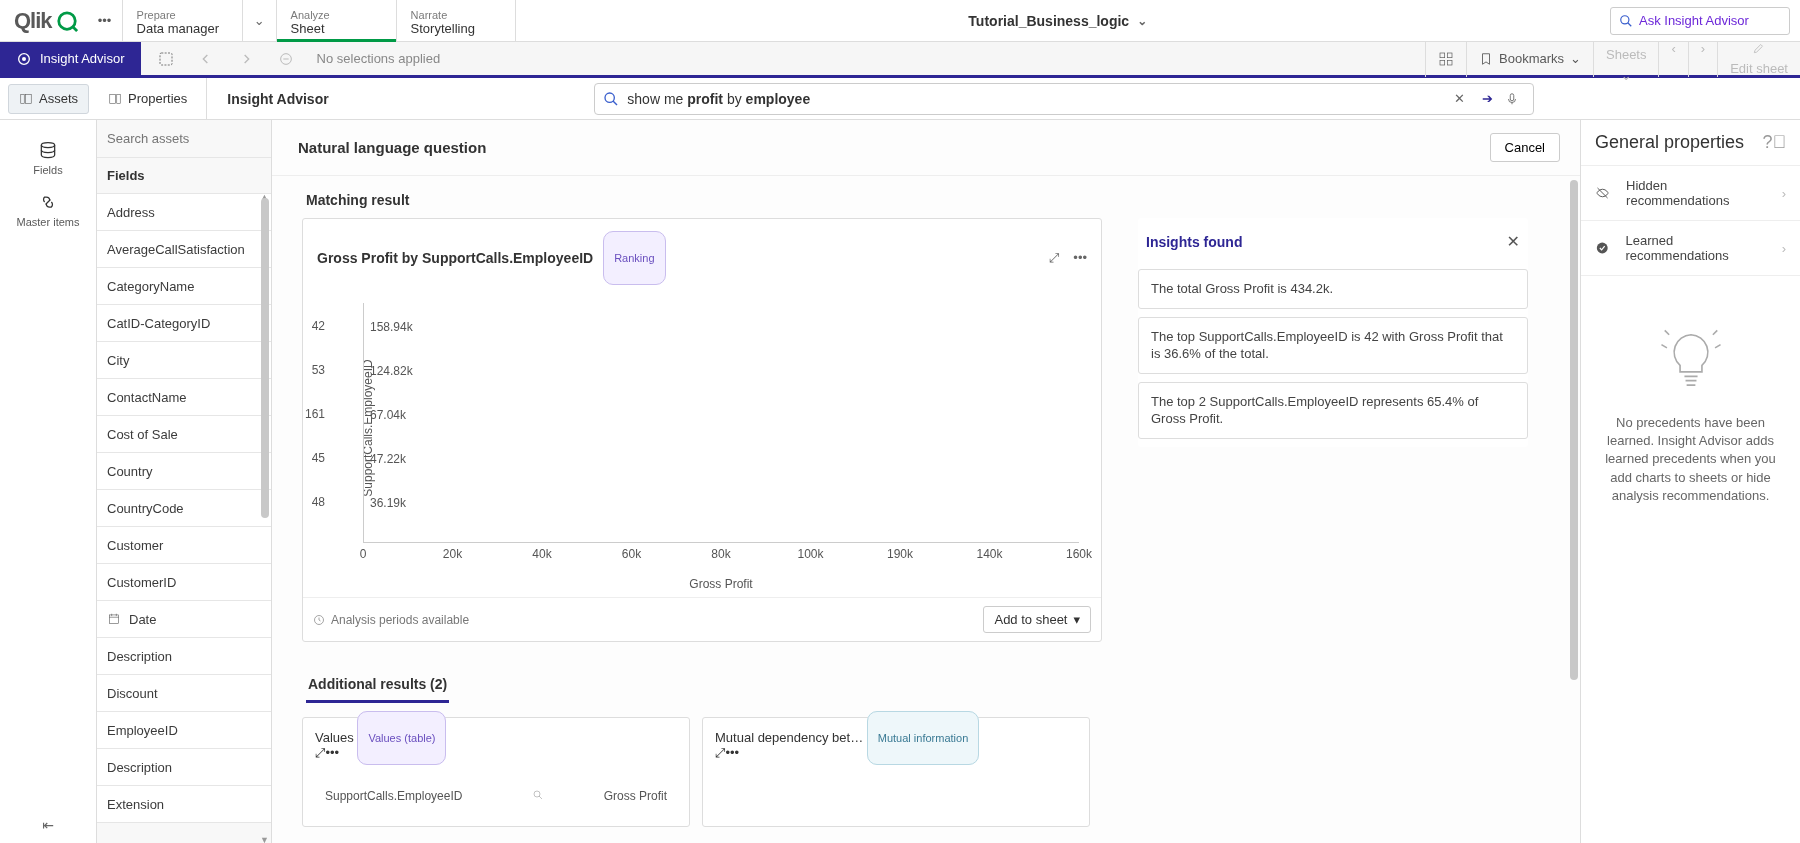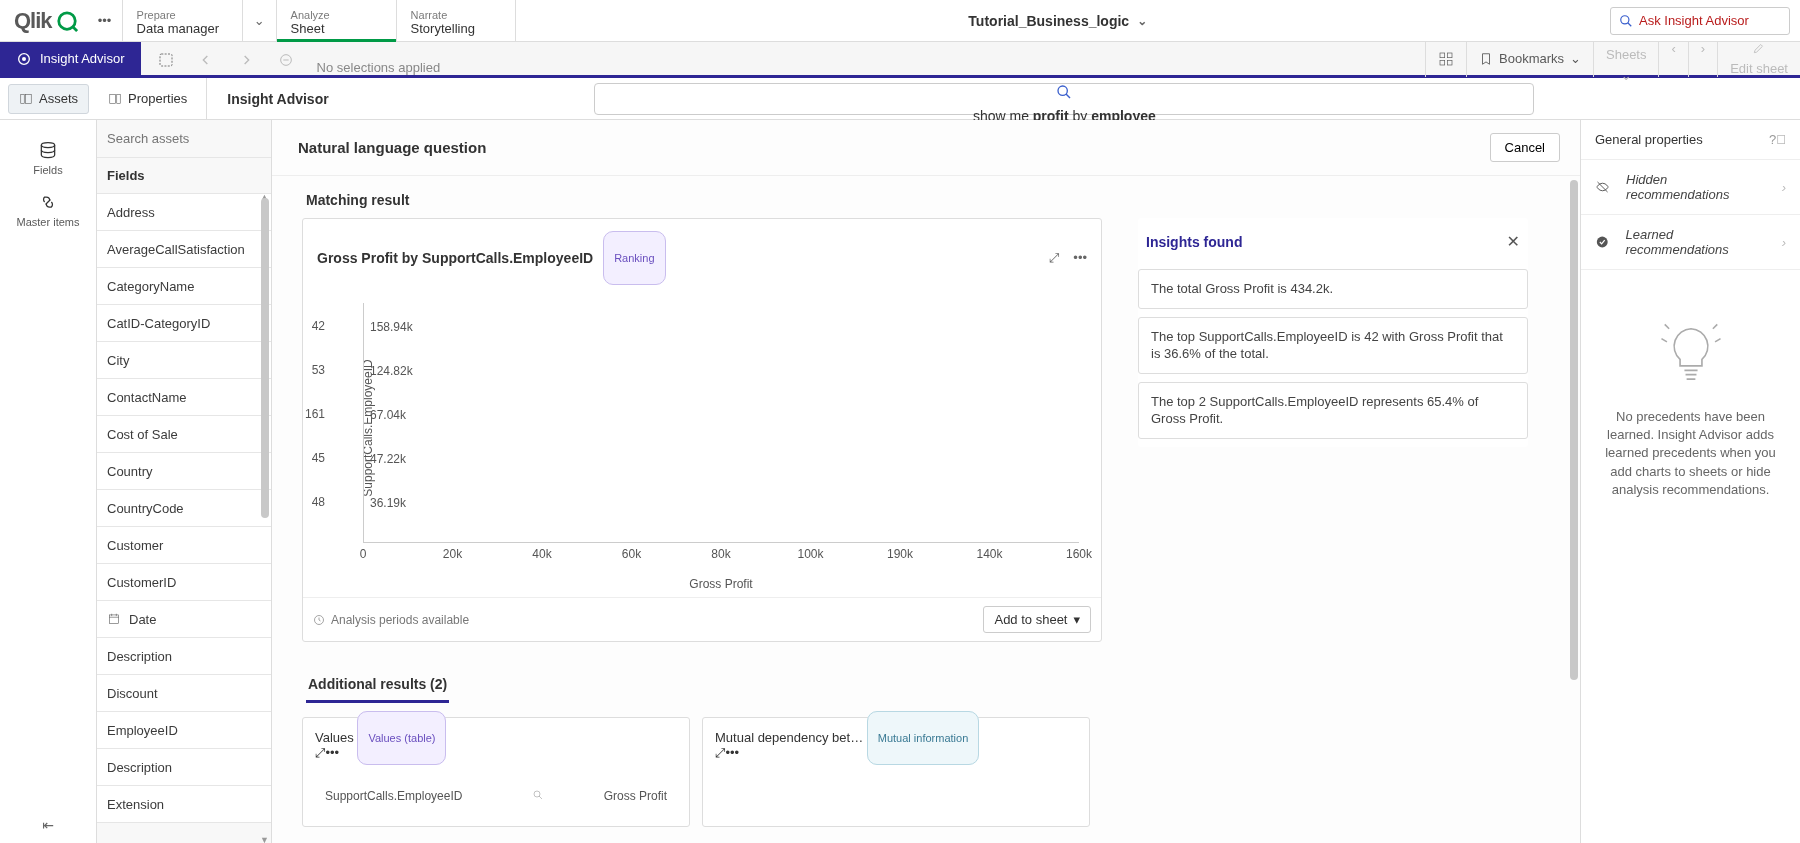--- a/index.html
+++ b/index.html
@@ -17,34 +17,34 @@
   .tabsec .caret { width:34px; border-left:1px solid #ddd; display:flex; align-items:center; justify-content:center; color:#666;}
   .tabsec .last { border-right:1px solid #ddd;}
   .appname { flex:1; display:flex; align-items:center; justify-content:center; gap:8px; font-size:14px; color:#333; font-weight:600;}
   .appname .caret-down { color:#666; font-size:12px;}
   .search-top { display:flex; align-items:center; padding:0 10px;}
   .search-top .box { display:flex; align-items:center; border:1px solid #ccc; border-radius:3px; height:28px; width:180px; padding:0 8px; gap:6px; color:#888;}
   .search-top .mag { color:#3a5fcd;}
   
   .insightbar { height:36px; background:#f6f6f6; border-bottom:3px solid #2e2694; display:flex; align-items:stretch;}
   .insightbtn { background:#2e2694; color:#fff; display:flex; align-items:center; padding:0 16px; gap:8px; font-size:13px; }
-  .selrow { display:flex; align-items:flex-end; gap:10px; padding-left:10px; flex:1;}
+  .selrow { display:flex; align-items:center; gap:10px; padding-left:10px; flex:1;}
   .selbtn { width:30px; height:30px; display:flex; align-items:center; justify-content:center; color:#777; border-radius:3px;}
   .selbtn.disabled { color:#bbb;}
   .selnote { color:#888; margin-left:6px;}
   .rightctrl { display:flex; align-items:center;}
   .rightctrl .ctrl { height:36px; display:flex; align-items:center; padding:0 12px; border-left:1px solid #ddd; color:#595959; gap:6px; font-size:13px;}
   .rightctrl .ctrl.disabled { color:#bbb;flex-direction:column;}
   
   .toolrow { height:42px; border-bottom:1px solid #ddd; display:flex; align-items:center;}
   .tbtn { height:30px; display:flex; align-items:center; gap:6px; padding:0 10px; margin-left:8px; border:1px solid transparent; border-radius:3px; cursor:pointer;}
   .tbtn.active { background:#eef2f5; border:1px solid #d0d6dc;}
   .toolrow .title { margin-left:20px; font-weight:600; font-size:14px;}
   .toolrow .searchwrap { flex:1; display:flex; justify-content:center;}
-  .nlbox { width:940px; height:32px; border:1px solid #ccc; border-radius:4px; display:flex; align-items:center; padding:0 8px; gap:8px;flex-direction:column;}
+  .nlbox { width:940px; height:32px; border:1px solid #ccc; border-radius:4px; display:flex; align-items:center; padding:0 8px; gap:8px;}
   .nlbox .mag { color:#3a5fcd;}
   .nlbox .txt { flex:1; font-size:14px; color:#333;}
   .nlbox .txt .bold { font-weight:700;}
   .nlbox .icn { color:#666; width:20px; text-align:center; cursor:pointer;}
   .nlbox .arr { color:#2e2694;}
   
   .main { display:flex; height: calc(843px - 42px - 36px - 42px);}
   .rail { width:97px; border-right:1px solid #ddd; display:flex; flex-direction:column; align-items:center; padding-top:12px; background:#fff;}
   .rail .ritem { display:flex; flex-direction:column; align-items:center; gap:4px; padding:8px 0; width:100%; color:#595959; cursor:pointer;}
   .rail .ritem .ricn { font-size:18px;}
@@ -96,23 +96,23 @@
   .insightscard .ctitle { color:#2e2694; font-size:15px;}
   .insightscard .x { margin-left:auto; color:#555; font-size:16px; cursor:pointer;}
   .insbox { border:1px solid #ddd; border-radius:3px; padding:10px 12px; margin:8px 0; font-size:13px; color:#444; line-height:1.35;}
   .tabsbar2 { margin:26px 4px 0; }
   .tabsbar2 .tab { display:inline-block; padding:8px 2px; font-size:14px; font-weight:600; color:#333; border-bottom:3px solid #2e2694;}
   .mini-row { display:flex; gap:12px; margin-top:14px;}
   .minicard { width:388px; height:110px; border:1px solid #ddd; border-radius:3px; background:#fff;}
   .minicard .chead { padding:12px 12px 6px;}
   .minicard .sub { display:flex; gap:60px; padding:22px 22px 0; font-size:12px; color:#555;}
   .right { width:220px; border-left:1px solid #ddd; background:#fff; display:flex; flex-direction:column;}
-  .right .rh { padding:12px 14px; font-size:13px; color:#333; display:flex; align-items:center; gap:6px; border-bottom:1px solid #eee;}
+  .right .rh { padding:12px 14px; font-size:18px; color:#333; display:flex; align-items:center; gap:6px; border-bottom:1px solid #eee;}
   .right .rh .q { margin-left:auto; color:#999;}
-  .right .ritm { padding:12px 14px; display:flex; align-items:center; gap:16px; border-bottom:1px solid #eee; color:#444; cursor:pointer;font-style:italic;}
+  .right .ritm { padding:12px 14px; display:flex; align-items:center; gap:16px; border-bottom:1px solid #eee; color:#444; cursor:pointer;}
   .right .ritm .chev { margin-left:auto; color:#bbb;}
   .right .empty { flex:1; display:flex; flex-direction:column; align-items:center; justify-content:flex-start; padding:50px 20px 0; text-align:center; color:#666; font-size:13px; line-height:1.4;}
   .right .bulb { width:70px; height:70px; margin-bottom:18px; opacity:.7;}
   .cscroll { position:absolute; right:2px; top:4px; width:8px; height:500px; background:#c8c8c8; border-radius:4px;}
   svg { display:block;}
 </style>
 </head>
 <body>
 
 <div class="topbar">
@@ -144,21 +144,21 @@
     <span class="caret-down">⌄</span>
   </div>
   <div class="search-top">
     <div class="box">
       <span class="mag">
         <svg width="14" height="14" viewBox="0 0 24 24">
             <circle cx="10" cy="10" r="7" fill="none" stroke="#3a5fcd" stroke-width="2"></circle>
             <line x1="15" y1="15" x2="21" y2="21" stroke="#3a5fcd" stroke-width="2"></line>
           </svg>
       </span>
-      <span style="color:#b91c1c">Ask Insight Advisor</span>
+      <span style="color:#6d28d9">Ask Insight Advisor</span>
     </div>
   </div>
 </div>
 
 <div class="insightbar">
   <div class="insightbtn">
     <svg width="16" height="16" viewBox="0 0 24 24">
         <circle cx="12" cy="12" r="8" fill="none" stroke="#fff" stroke-width="2"></circle>
         <circle cx="12" cy="12" r="3" fill="#fff"></circle>
       </svg>

